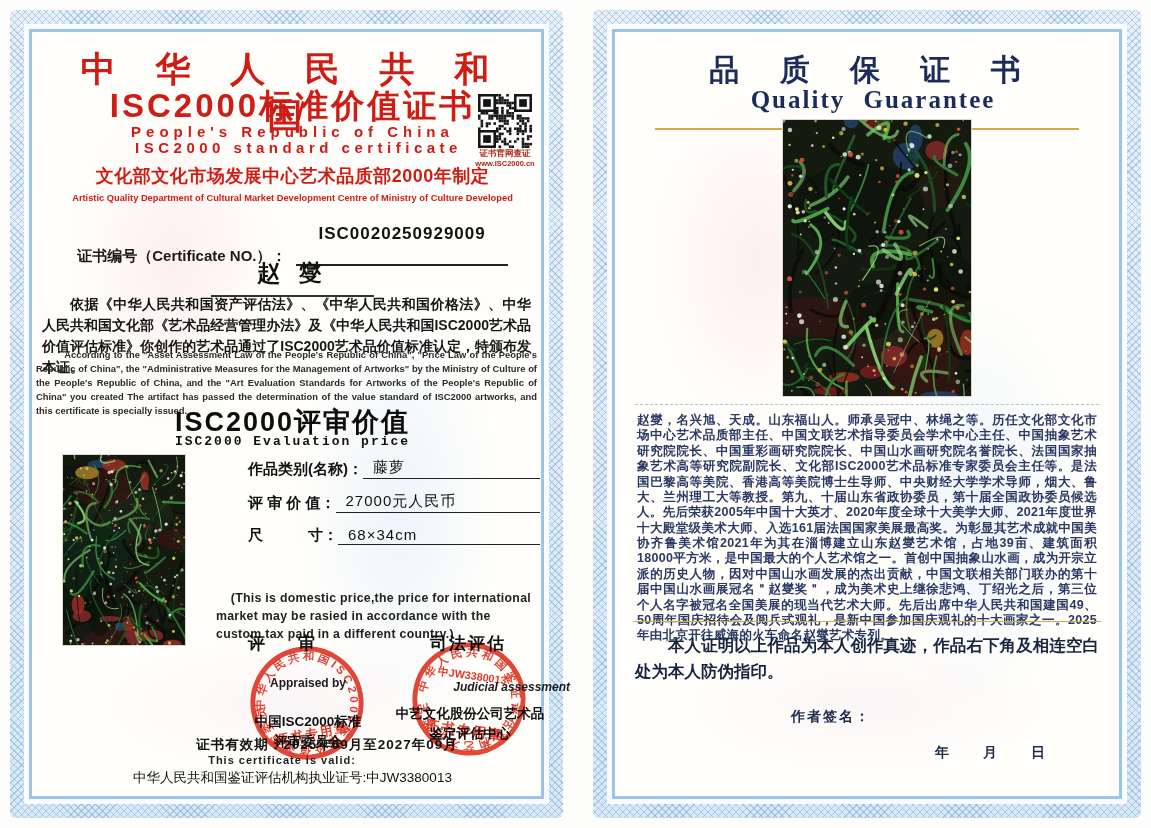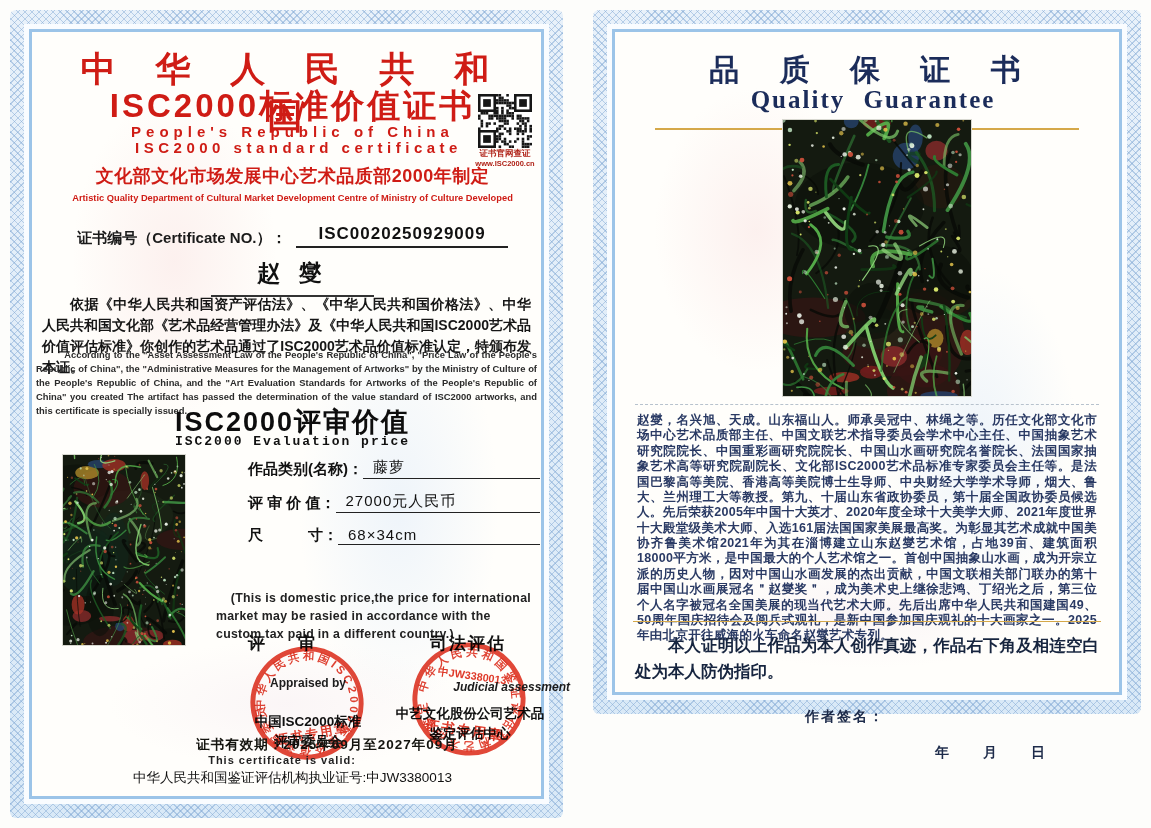--- a/index.html
+++ b/index.html
@@ -26,21 +26,21 @@
 
   
   .red    { color:#cf1c15; }
   .t-cn1  { font-size:35px; font-weight:bold; letter-spacing:15px; }
   .t-cn2  { font-size:33px; font-weight:bold; letter-spacing:3px; }
   .t-en   { font-size:15px; font-weight:bold; letter-spacing:5px; white-space:nowrap; }
   .dept-cn{ font-size:18px; font-weight:bold; letter-spacing:.5px; }
   .dept-en{ font-size:9.3px; font-weight:bold; }
   .certno-row { display:flex; justify-content:center; align-items:flex-end; gap:10px; }
   .certno-label { font-size:15px; font-weight:bold; color:#1a1a1a; }
-  .certno-val { font-size:17px; font-weight:bold; color:#111; border-bottom:2px solid #222; padding:0 22px 2px; letter-spacing:1px; }
+  .certno-val { font-size:17px; font-weight:bold; color:#111; border-bottom:2px solid #222; padding:0 22px 20px; letter-spacing:1px; }
   .artist { font-size:23px; font-weight:bold; color:#111; letter-spacing:6px; border-bottom:2px solid #333; padding:0 46px 6px; display:inline-block; }
   .body-cn { font-size:14px; font-weight:bold; color:#161616; line-height:1.5; text-align:justify; text-indent:2em; }
   .body-en { font-size:9.4px; font-weight:bold; color:#2b2b2b; line-height:1.5; text-align:justify; text-indent:3em; }
   .sec-cn { font-size:27px; font-weight:bold; color:#0d0d0d; letter-spacing:2px; }
   .sec-en { font-family:"Liberation Mono","DejaVu Sans Mono",monospace; font-size:13px; font-weight:bold; color:#111; letter-spacing:2px; }
   .field-row { display:flex; align-items:flex-end; margin-bottom:13px; }
   .field-label { font-size:15px; font-weight:bold; color:#111; white-space:nowrap; }
   .field-value { flex:1; border-bottom:1.5px solid #222; font-size:15px; font-weight:normal; color:#111; padding:0 0 1px 10px; letter-spacing:1px; }
   .note-cn { font-size:12px; font-weight:bold; color:#161616; line-height:1.6; text-align:justify; }
   .note-en { font-size:12.3px; font-weight:bold; color:#222; line-height:1.45; letter-spacing:.3px; text-indent:1.2em; }
@@ -631,21 +631,21 @@
         <div>鉴定评估中心</div>
       </div>
 
       <div class="abs validity" style="left:130px; top:704px; width:330px; text-align:center; z-index:2;">证书有效期：2025年09月至2027年09月</div>
       <div class="abs validity-en" style="left:130px; top:722px; width:240px; text-align:center; z-index:2;">This certificate is valid:</div>
       <div class="abs ctr license" style="top:737px; z-index:2;">中华人民共和国鉴证评估机构执业证号:中JW3380013</div>
 
     </div>
   </div>
 
-  <div class="page" style="left:593px; top:10px; width:548px; height:704px;padding-left:8px;">
+  <div class="page" style="left:593px; top:10px; width:548px; height:808px;padding-left:8px;">
     <div class="page-inner">
 
       <div class="abs ctr navy qg-cn" style="top:18px;">品 质 保 证 书</div>
       <div class="abs ctr navy qg-en" style="top:54px;">Quality Guarantee</div>
       <div class="abs gold-line" style="left:40px; right:40px; top:96px;"></div>
 
       <svg id="art-right" class="abs art-frame" style="left:168px; top:88px;" width="188" height="276" viewBox="0 0 100 150" preserveAspectRatio="none">
           <rect x="0" y="0" width="100" height="150" fill="#141a10"></rect>
           <ellipse cx="58.13794389832765" cy="127.18106370884925" rx="26.591591145843267" ry="12.167506664525717" fill="#3a1414" opacity="0.6"></ellipse>
           <ellipse cx="83.27065317425877" cy="36.012988281436265" rx="13.877217516303062" ry="12.022055289708078" fill="#27190f" opacity="0.6"></ellipse>
@@ -976,19 +976,19 @@
         </svg>
 
       <div class="abs dash-line" style="left:20px; right:20px; top:372px;"></div>
 
       <div class="abs bio" style="left:22px; right:22px; top:381px;">赵燮，名兴旭、天成。山东福山人。师承吴冠中、林绳之等。历任文化部文化市场中心艺术品质部主任、中国文联艺术指导委员会学术中心主任、中国抽象艺术研究院院长、中国重彩画研究院院长、中国山水画研究院名誉院长、法国国家抽象艺术高等研究院副院长、文化部ISC2000艺术品标准专家委员会主任等。是法国巴黎高等美院、香港高等美院博士生导师、中央财经大学学术导师，烟大、鲁大、兰州理工大等教授。第九、十届山东省政协委员，第十届全国政协委员候选人。先后荣获2005年中国十大英才、2020年度全球十大美学大师、2021年度世界十大殿堂级美术大师、入选161届法国国家美展最高奖。为彰显其艺术成就中国美协齐鲁美术馆2021年为其在淄博建立山东赵燮艺术馆，占地39亩、建筑面积18000平方米，是中国最大的个人艺术馆之一。首创中国抽象山水画，成为开宗立派的历史人物，因对中国山水画发展的杰出贡献，中国文联相关部门联办的第十届中国山水画展冠名＂赵燮奖＂，成为美术史上继徐悲鸿、丁绍光之后，第三位个人名字被冠名全国美展的现当代艺术大师。先后出席中华人民共和国建国49、50周年国庆招待会及阅兵式观礼，是新中国参加国庆观礼的十大画家之一。2025年由北京开往威海的火车命名赵燮艺术专列。</div>
 
       <div class="abs gold-line" style="left:18px; right:18px; top:589px; height:1px;"></div>
 
       <div class="abs statement" style="left:20px; right:20px; top:600px;">本人证明以上作品为本人创作真迹，作品右下角及相连空白处为本人防伪指印。</div>
 
-      <div class="abs sig" style="left:190px; top:676px;">作者签名：</div>
+      <div class="abs sig" style="left:176px; top:676px;">作者签名：</div>
       <div class="abs date" style="left:320px; top:712px;">年　　月　　日</div>
 
     </div>
   </div>
 
 </div>
 
 </body></html>

